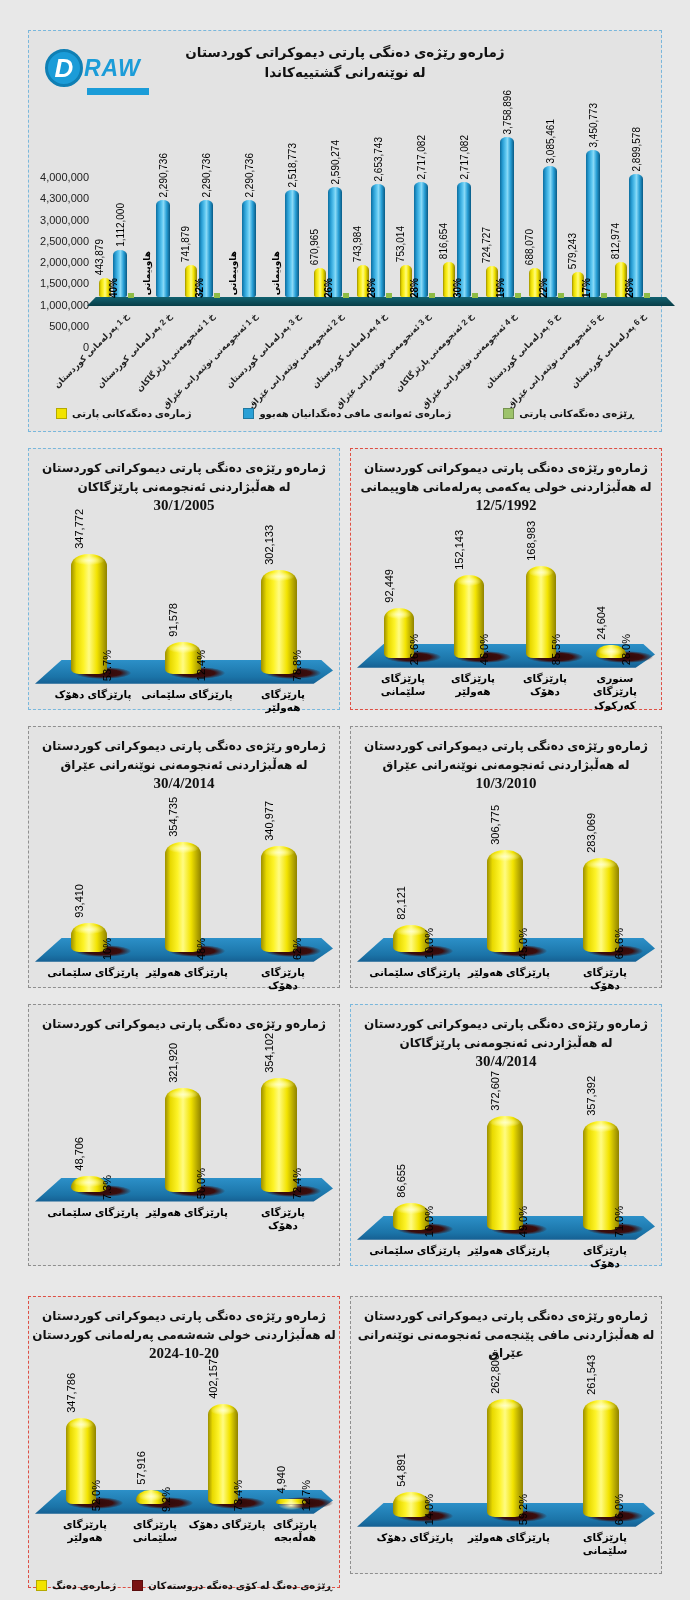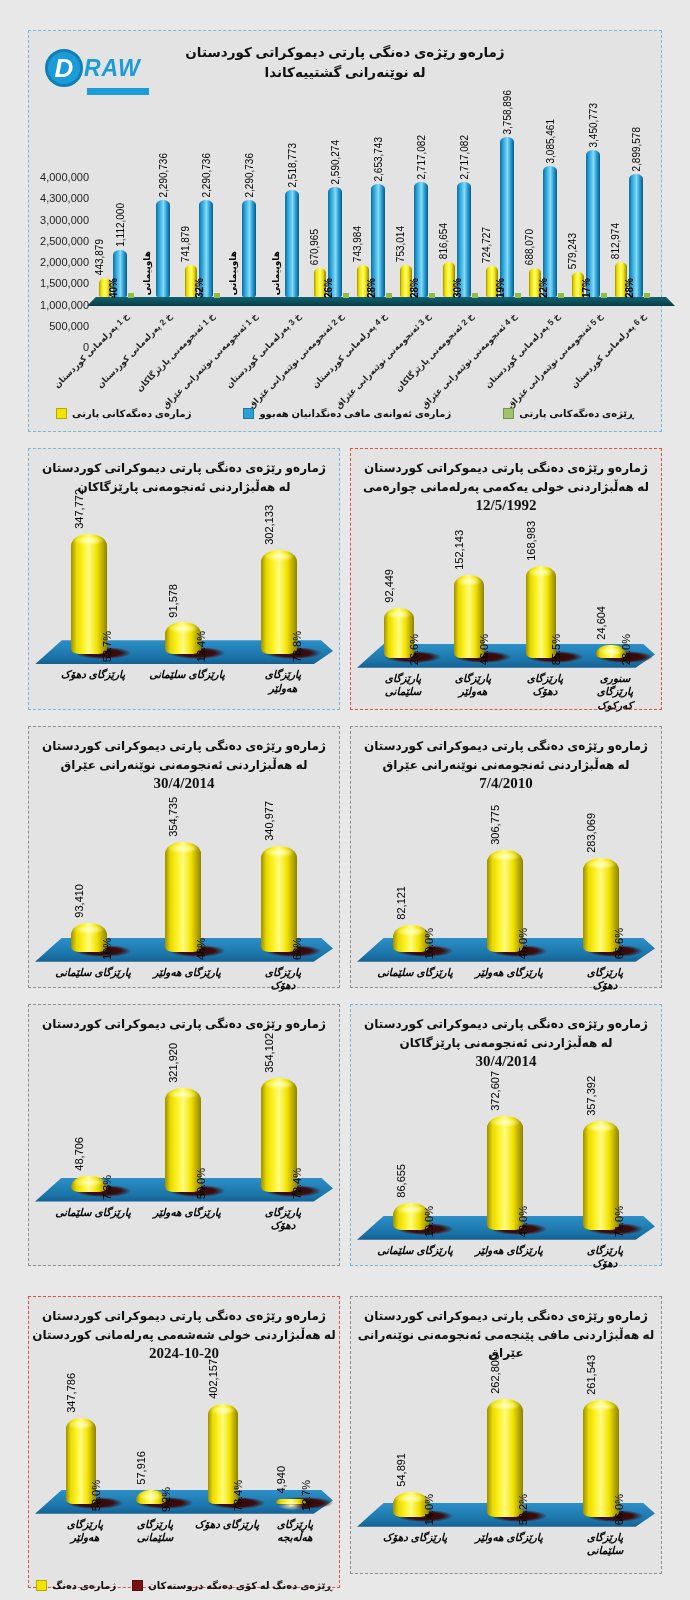--- a/index.html
+++ b/index.html
@@ -50,21 +50,21 @@
      background:linear-gradient(180deg,#2c90c8 0%,#1b74a8 70%,#155f92 100%);
      clip-path:polygon(9% 0,96% 0,100% 45%,93.5% 100%,0 100%);}
   .shadow{position:absolute;height:12px;border-radius:50%;
      background:radial-gradient(ellipse at center,#2e0808 0%,#3c0d0d 45%,rgba(60,13,13,0) 72%);}
   .cyl{position:absolute;background:linear-gradient(90deg,#9c8f00 0%,#e8d900 15%,#fdf328 35%,#fffb82 50%,#f2e300 72%,#8f8200 100%);
        border-radius:17px 17px 8px 8px / 12px 12px 5px 5px;}
   .cyl::before{content:"";position:absolute;left:3px;right:3px;top:2px;height:9px;border-radius:50%;
        background:radial-gradient(ellipse at center,rgba(255,255,200,.95),rgba(255,255,200,0) 75%);}
   .sval{font-size:11px;}
   .spct{font-size:11px;}
-  .xrow{position:relative;margin:4px 4px 0 4px;height:28px;font-style:italic;}
+  .xrow{position:relative;margin:4px 4px 0 4px;height:28px;}
   .xlab{position:absolute;transform:translateX(-50%);text-align:center;direction:rtl;
         font-size:10.5px;font-weight:bold;white-space:pre-line;line-height:1.3;color:#000;}
   .slegend{position:relative;margin-top:16px;display:flex;justify-content:center;gap:16px;}
 
   #p1{left:28px;top:448px;width:312px;height:262px;}
   #p2{left:350px;top:448px;width:312px;height:262px;}
   #p3{left:28px;top:726px;width:312px;height:262px;}
   #p4{left:350px;top:726px;width:312px;height:262px;}
   #p5{left:28px;top:1004px;width:312px;height:262px;}
   #p6{left:350px;top:1004px;width:312px;height:262px;}
@@ -195,20 +195,21 @@
         <div class="legmark" style="background: rgb(157, 195, 107);"></div>
         <div class="legtext">ڕێژەی دەنگەکانی پارتی</div>
       </div>
     </div>
 </section>
 
 <section class="panel b-blue" id="p1">
   <div class="ptitle">
     <div class="ptl">ژمارەو رێژەی دەنگی پارتی دیموکراتی کوردستان</div>
     <div class="ptl">له هەڵبژاردنی ئەنجومەنی پارێزگاکان</div>
+    <div class="pdate">30/1/2005</div>
   </div>
   <div class="plot" id="plot1" style="height: 166px;">
       <div class="sfloor"></div>
       <div class="shadow" style="left: 42px; width: 56px; bottom: 5px;"></div>
       <div class="shadow" style="left: 136px; width: 56px; bottom: 5px;"></div>
       <div class="shadow" style="left: 232px; width: 56px; bottom: 5px;"></div>
       <div class="cyl" style="left: 38px; width: 36px; bottom: 10px; height: 120px;"></div>
       <div class="vtext sval" style="left: 40px; bottom: 135px;">347,772</div>
       <div class="vtext spct" style="left: 68px; bottom: 2px;">53.7%</div>
       <div class="cyl" style="left: 132px; width: 36px; bottom: 10px; height: 32px;"></div>
@@ -221,21 +222,21 @@
   <div class="xrow" id="xrow1">
       <div class="xlab" style="left: 60px; top: 0px;">پارێزگای دهۆک</div>
       <div class="xlab" style="left: 154px; top: 0px;">پارێزگای سلێمانی</div>
       <div class="xlab" style="left: 250px; top: 0px;">پارێزگای هەولێر</div>
     </div>
 </section>
 
 <section class="panel b-red" id="p2">
   <div class="ptitle">
     <div class="ptl">ژمارەو رێژەی دەنگی پارتی دیموکراتی کوردستان</div>
-    <div class="ptl">له هەڵبژاردنی خولی یەکەمی پەرلەمانی چوارەمی</div>
+    <div class="ptl">له هەڵبژاردنی خولی یەکەمی پەرلەمانی هاوپیمانی</div>
     <div class="pdate">12/5/1992</div>
   </div>
   <div class="plot" id="plot2" style="height: 150px;">
       <div class="sfloor"></div>
       <div class="shadow" style="left: 30px; width: 56px; bottom: 5px;"></div>
       <div class="shadow" style="left: 100px; width: 56px; bottom: 5px;"></div>
       <div class="shadow" style="left: 172px; width: 56px; bottom: 5px;"></div>
       <div class="shadow" style="left: 242px; width: 56px; bottom: 5px;"></div>
       <div class="cyl" style="left: 29px; width: 30px; bottom: 10px; height: 50px;"></div>
       <div class="vtext sval" style="left: 28px; bottom: 65px;">92,449</div>
@@ -288,21 +289,21 @@
       <div class="xlab" style="left: 60px; top: 0px;">پارێزگای سلێمانی</div>
       <div class="xlab" style="left: 154px; top: 0px;">پارێزگای هەولێر</div>
       <div class="xlab" style="left: 250px; top: 0px;">پارێزگای دهۆک</div>
     </div>
 </section>
 
 <section class="panel b-gray" id="p4">
   <div class="ptitle">
     <div class="ptl">ژمارەو رێژەی دەنگی پارتی دیموکراتی کوردستان</div>
     <div class="ptl">له هەڵبژاردنی ئەنجومەنی نوێنەرانی عێراق</div>
-    <div class="pdate">7/4/2010</div>
+    <div class="pdate">10/3/2010</div>
   </div>
   <div class="plot" id="plot4" style="height: 166px;">
       <div class="sfloor"></div>
       <div class="shadow" style="left: 42px; width: 56px; bottom: 5px;"></div>
       <div class="shadow" style="left: 136px; width: 56px; bottom: 5px;"></div>
       <div class="shadow" style="left: 232px; width: 56px; bottom: 5px;"></div>
       <div class="cyl" style="left: 38px; width: 36px; bottom: 10px; height: 27px;"></div>
       <div class="vtext sval" style="left: 40px; bottom: 42px;">82,121</div>
       <div class="vtext spct" style="left: 68px; bottom: 2px;">10.0%</div>
       <div class="cyl" style="left: 132px; width: 36px; bottom: 10px; height: 102px;"></div>

